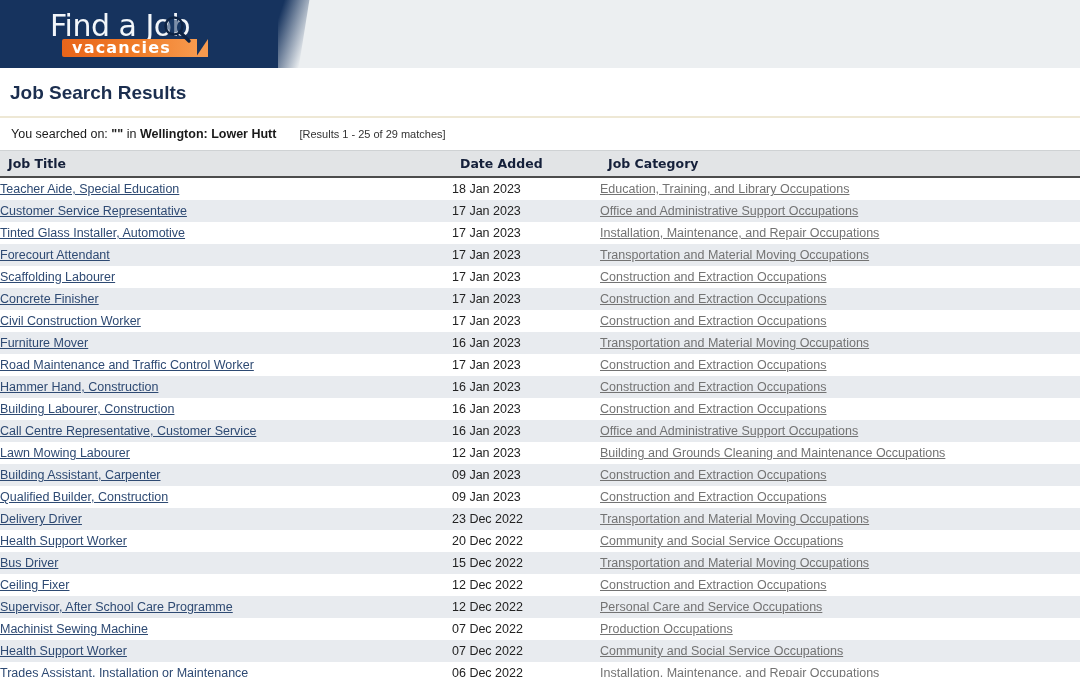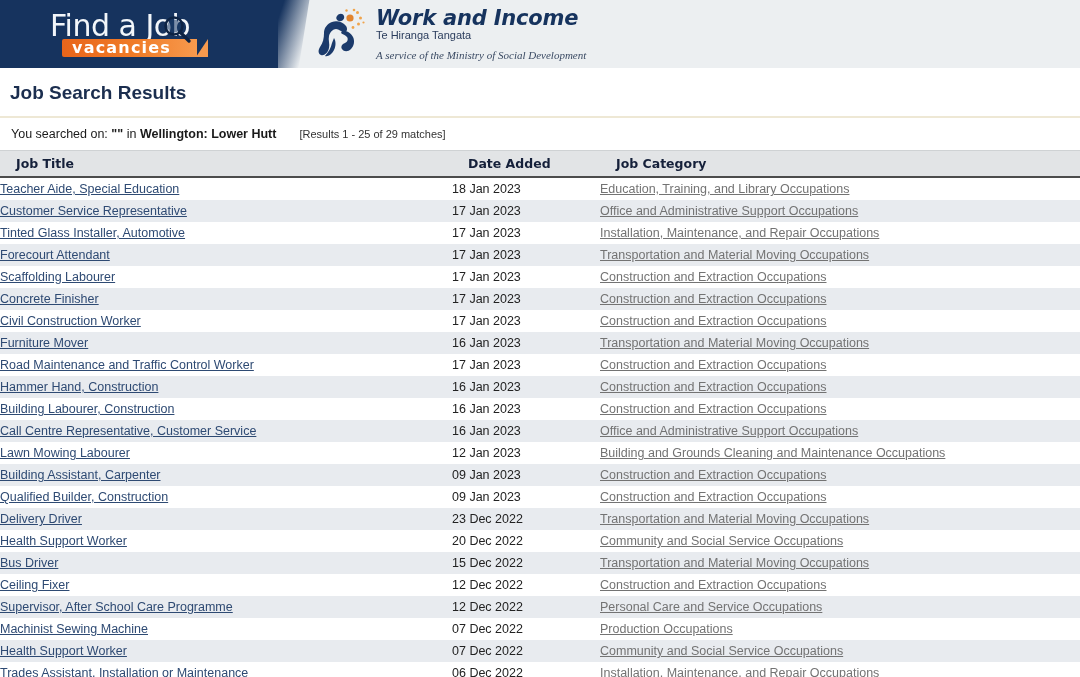--- a/index.html
+++ b/index.html
@@ -14,20 +14,21 @@
 
   
   .masthead {
     position: relative;
     height: 68px;
     width: 1080px;
     background: #eceff1;
     display: flex;
     align-items: stretch;
     overflow: hidden;
+    flex-direction: column;
   }
   .brand-panel {
     position: relative;
     width: 278px;
     height: 68px;
     background: #16335e;
     display: flex;
     align-items: center;
     justify-content: center;
     flex: none;
@@ -155,21 +156,21 @@
     table-layout: fixed;
   }
   table.results th {
     background: #e2e4e6;
     border-bottom: 2px solid #4c4c4c;
     border-top: 1px solid #cfd2d4;
     text-align: left;
     font-size: 12.5px;
     font-weight: bold;
     color: #15203a;
-    padding: 5px 0 5px 16px;
+    padding: 5px 0 5px 8px;
     font-family: "DejaVu Sans", sans-serif;
   }
   col.c-title { width: 452px; }
   col.c-date  { width: 148px; }
   col.c-cat   { width: 480px; }
 
   th.h-title { padding-left: 12px; }
   th.h-date  { padding-left: 0; }
   th.h-cat   { padding-left: 0; }
 

